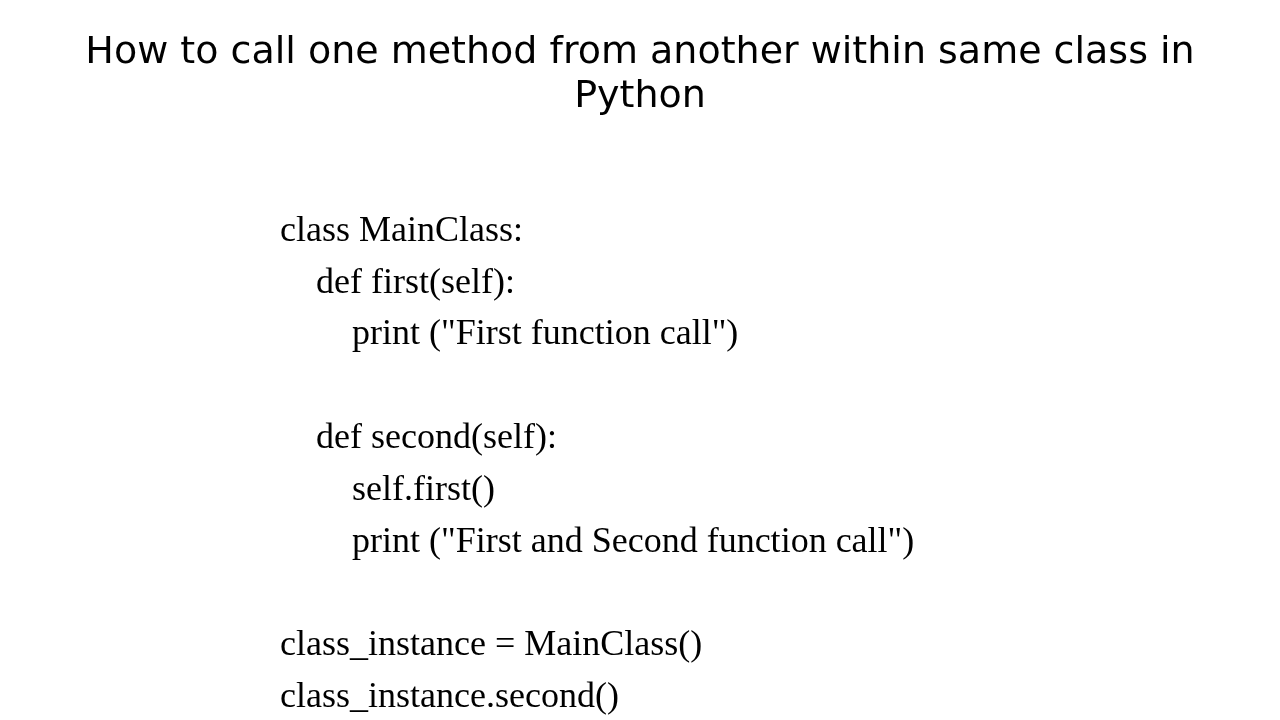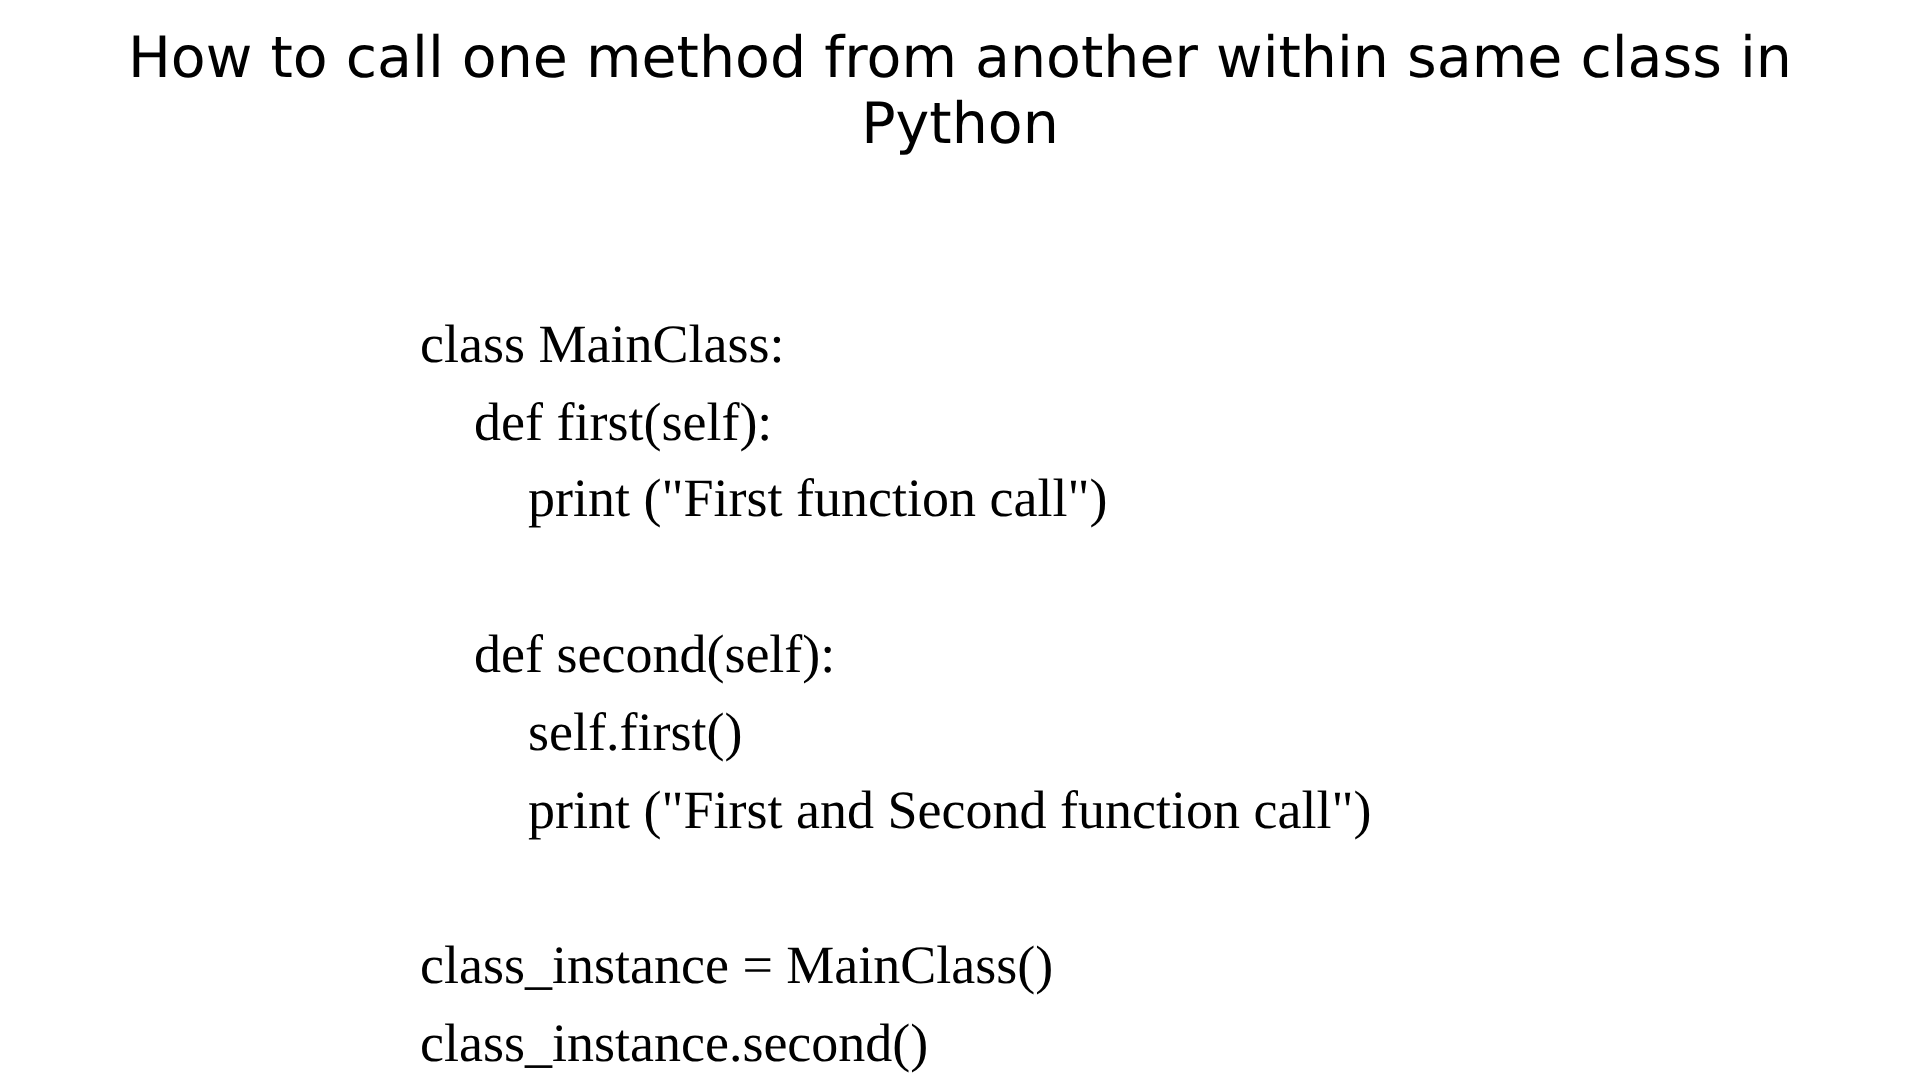--- a/index.html
+++ b/index.html
@@ -12,21 +12,21 @@
       height: 720px;
       background: #ffffff;
       font-family: "DejaVu Sans", "Liberation Sans", Arial, sans-serif;
       color: #000000;
       overflow: hidden;
     }
     .title {
       font-size: 38px;
       font-weight: 400;
       text-align: center;
-      padding-top: 16px;
+      padding-top: 28px;
       padding-left: 30px;
       padding-right: 30px;
       letter-spacing: 0px;
     }
     .code-block {
       position: absolute;
       left: 280px;
       top: 152px;
       font-size: 36px;
       line-height: 1.44;

